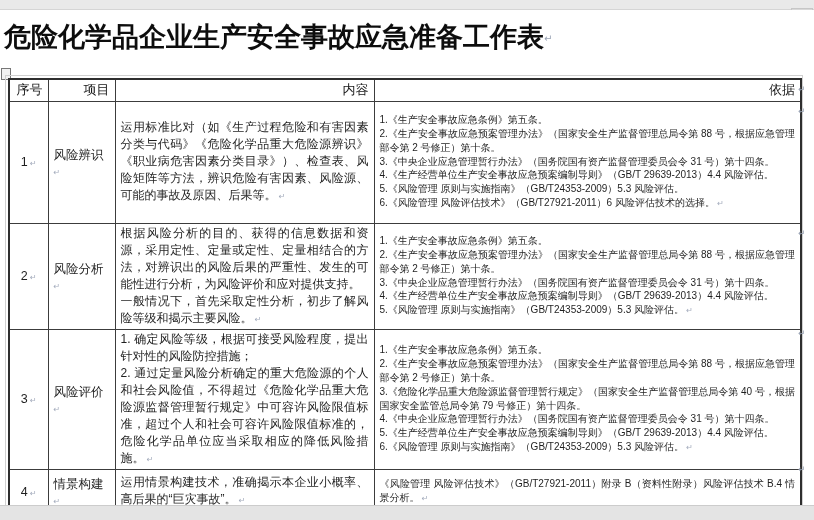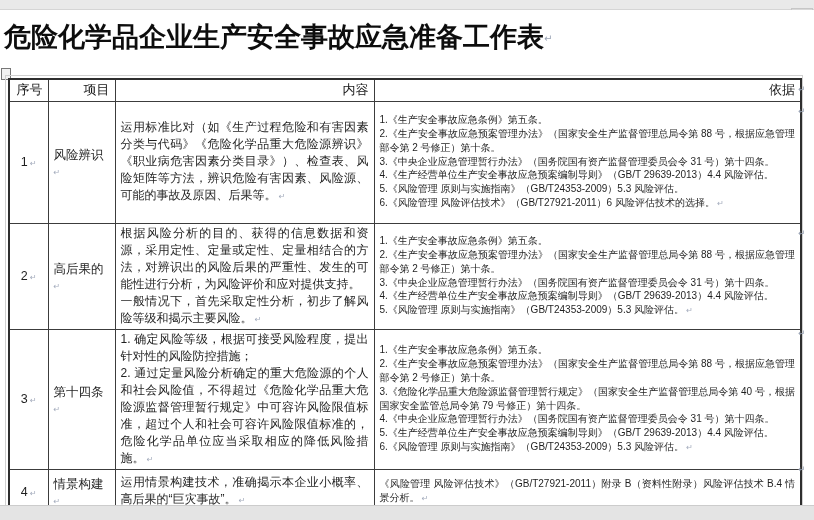--- a/index.html
+++ b/index.html
@@ -110,32 +110,32 @@
           <td class="c-content">运用标准比对（如《生产过程危险和有害因素分类与代码》《危险化学品重大危险源辨识》《职业病危害因素分类目录》）、检查表、风险矩阵等方法，辨识危险有害因素、风险源、可能的事故及原因、后果等。</td>
           <td class="c-basis">1.《生产安全事故应急条例》第五条。
 2.《生产安全事故应急预案管理办法》（国家安全生产监督管理总局令第 88 号，根据应急管理部令第 2 号修正）第十条。
 3.《中央企业应急管理暂行办法》（国务院国有资产监督管理委员会令 31 号）第十四条。
 4.《生产经营单位生产安全事故应急预案编制导则》（GB/T 29639-2013）4.4 风险评估。
 5.《风险管理 原则与实施指南》（GB/T24353-2009）5.3 风险评估。
 6.《风险管理 风险评估技术》（GB/T27921-2011）6 风险评估技术的选择。</td>
         </tr>
         <tr class="r1">
           <td class="c-no">2</td>
-          <td class="c-item">高后果的</td>
+          <td class="c-item">风险分析</td>
           <td class="c-content">根据风险分析的目的、获得的信息数据和资源，采用定性、定量或定性、定量相结合的方法，对辨识出的风险后果的严重性、发生的可能性进行分析，为风险评价和应对提供支持。
 一般情况下，首先采取定性分析，初步了解风险等级和揭示主要风险。</td>
           <td class="c-basis">1.《生产安全事故应急条例》第五条。
 2.《生产安全事故应急预案管理办法》（国家安全生产监督管理总局令第 88 号，根据应急管理部令第 2 号修正）第十条。
 3.《中央企业应急管理暂行办法》（国务院国有资产监督管理委员会令 31 号）第十四条。
 4.《生产经营单位生产安全事故应急预案编制导则》（GB/T 29639-2013）4.4 风险评估。
 5.《风险管理 原则与实施指南》（GB/T24353-2009）5.3 风险评估。</td>
         </tr>
         <tr class="r2">
           <td class="c-no">3</td>
-          <td class="c-item">第十四条</td>
+          <td class="c-item">风险评价</td>
           <td class="c-content">1. 确定风险等级，根据可接受风险程度，提出针对性的风险防控措施；
 2. 通过定量风险分析确定的重大危险源的个人和社会风险值，不得超过《危险化学品重大危险源监督管理暂行规定》中可容许风险限值标准，超过个人和社会可容许风险限值标准的，危险化学品单位应当采取相应的降低风险措施。</td>
           <td class="c-basis">1.《生产安全事故应急条例》第五条。
 2.《生产安全事故应急预案管理办法》（国家安全生产监督管理总局令第 88 号，根据应急管理部令第 2 号修正）第十条。
 3.《危险化学品重大危险源监督管理暂行规定》（国家安全生产监督管理总局令第 40 号，根据国家安全监管总局令第 79 号修正）第十四条。
 4.《中央企业应急管理暂行办法》（国务院国有资产监督管理委员会令 31 号）第十四条。
 5.《生产经营单位生产安全事故应急预案编制导则》（GB/T 29639-2013）4.4 风险评估。
 6.《风险管理 原则与实施指南》（GB/T24353-2009）5.3 风险评估。</td>
         </tr>
         <tr class="r3">

